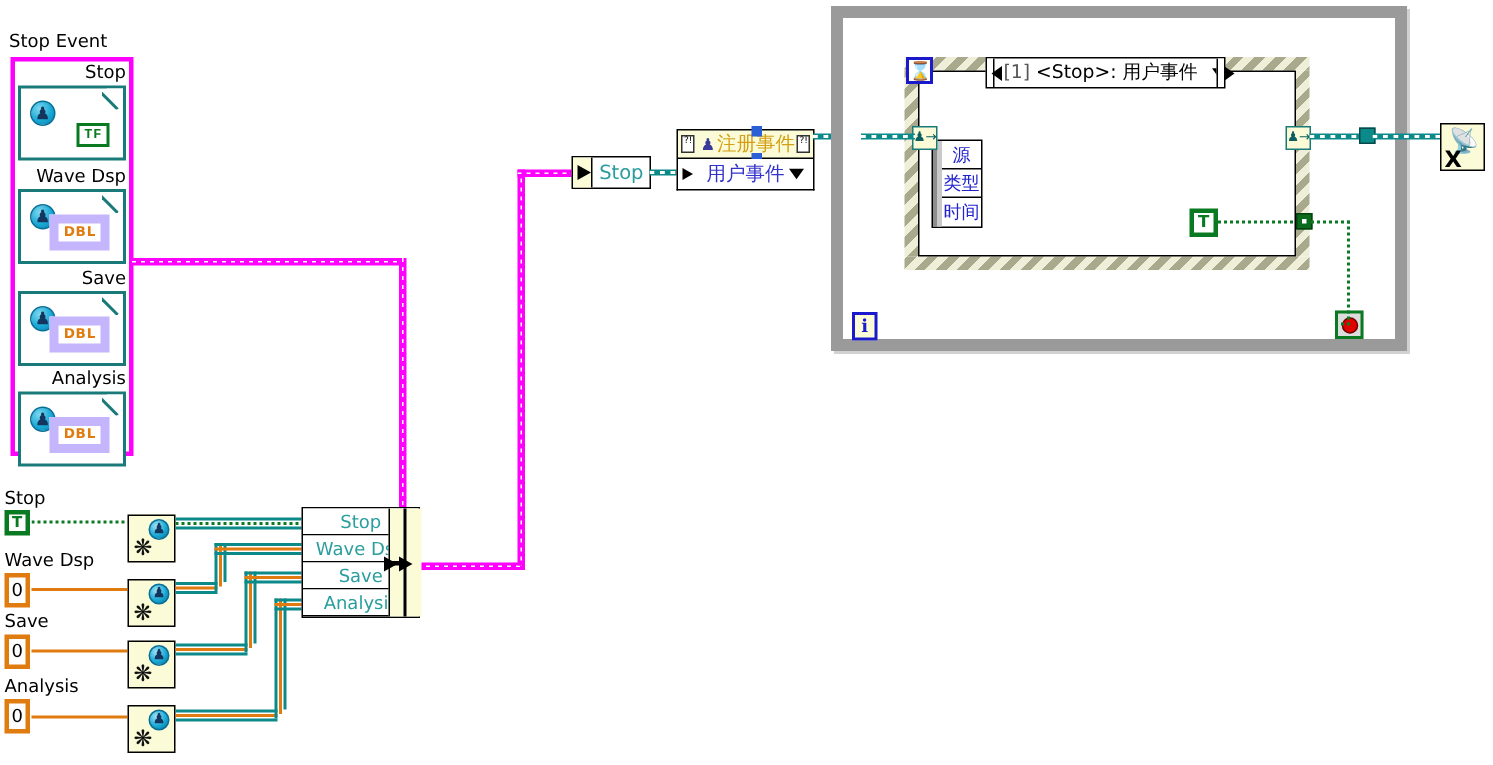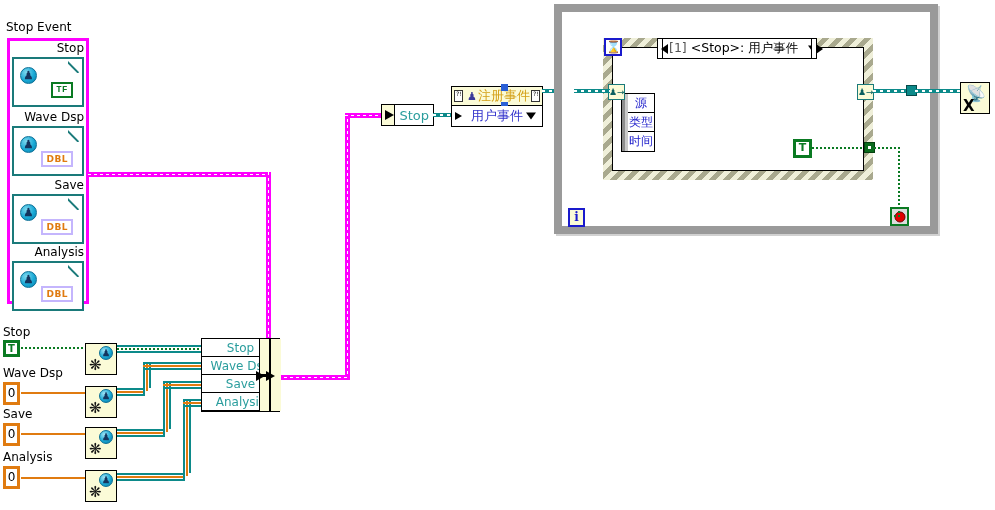--- a/index.html
+++ b/index.html
@@ -140,21 +140,21 @@
     padding: 1px 3px;
     box-sizing: border-box;
     background: #ffffff;
     line-height: 10px;
   }
   .type-badge.tf {
     border: 2px solid #0a7a22;
     color: #0a7a22;
   }
   .type-badge.dbl {
-    border: 2px solid #c4b5fd;
+    border: 6px solid #c4b5fd;
     color: #e07b10;
     text-align: center;
   }
 
   
   .ctrl-bool {
     position: absolute;
     width: 17px; height: 17px;
     border: 3px solid #0a7a22;
     background: #ffffff;

